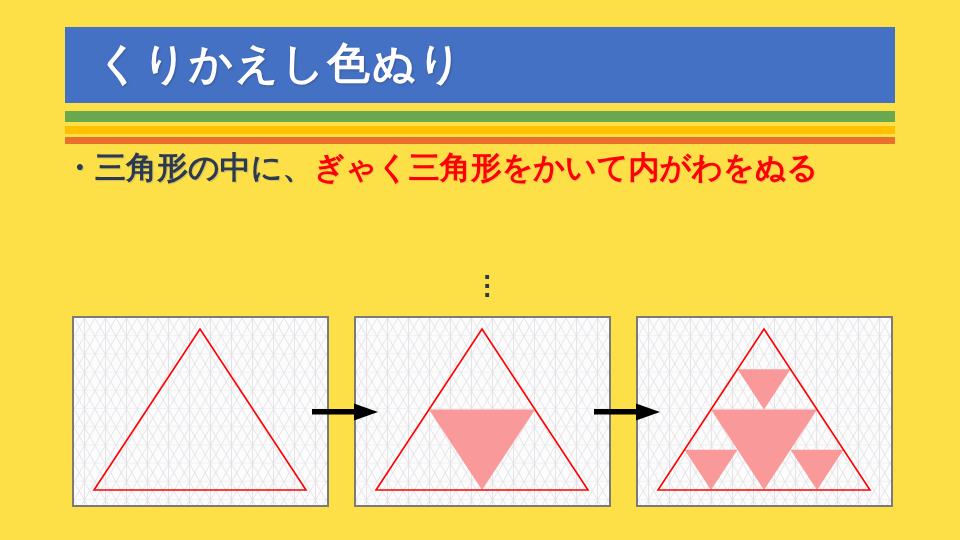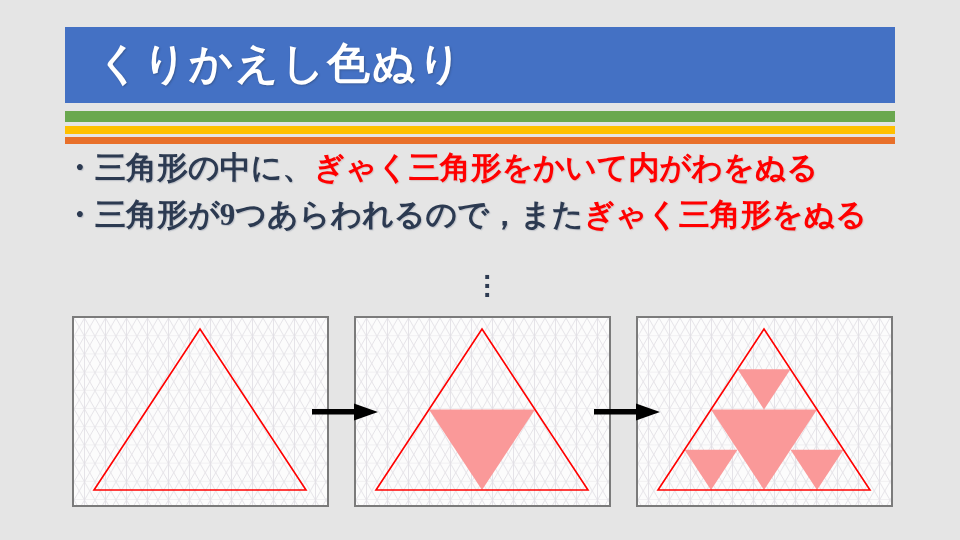--- a/index.html
+++ b/index.html
@@ -12,21 +12,21 @@
     height: 540px;
     overflow: hidden;
     font-family: "DejaVu Sans", "Liberation Sans", sans-serif;
     position: relative;
   }
   #slide {
     position: absolute;
     left: 0; top: 0;
     width: 960px;
     height: 540px;
-    background: #e5e5e5;
+    background: #fde047;
   }
 
   
   #title-banner {
     position: absolute;
     left: 65px;
     top: 27px;
     width: 830px;
     height: 76px;
     background: #4471C4;
@@ -67,21 +67,20 @@
     white-space: nowrap;
     font-size: 31px;
     font-weight: 700;
     line-height: 46px;
     letter-spacing: 0px;
     font-family: "DejaVu Sans", "Liberation Sans", sans-serif;
   }
   .seg-dark {
     color: #2C3A51;
     text-shadow: 1px 1px 1px rgba(120,130,150,0.35);
-    font-family: Liberation Serif, serif;
   }
   .seg-red {
     color: #FF0000;
     text-shadow: 1px 1px 1px rgba(180,120,120,0.30);
     margin-top: 32px;
   }
   #ellipsis {
     position: absolute;
     left: 483px;
     top: 272px;
@@ -129,21 +128,20 @@
   <div id="title-banner">
     <div id="title-text">くりかえし色ぬり</div>
   </div>
 
   <div class="stripe" id="stripe-green"></div>
   <div class="stripe" id="stripe-gold"></div>
   <div class="stripe" id="stripe-orange"></div>
 
   <div id="bullets">
     <div class="bullet-line"><span class="seg-dark">・三角形の中に、</span><span class="seg-red">ぎゃく三角形をかいて内がわをぬる</span></div>
-    <div class="bullet-line"><span class="seg-dark">・三角形が9つあらわれるので，また</span><span class="seg-red">ぎゃく三角形をぬる</span></div>
   </div>
 
   <div id="ellipsis">
     <span>·</span>
     <span>·</span>
     <span>·</span>
   </div>
 
   <div class="panel" id="panel-1">
     <svg viewBox="0 0 253 187" preserveAspectRatio="none">

